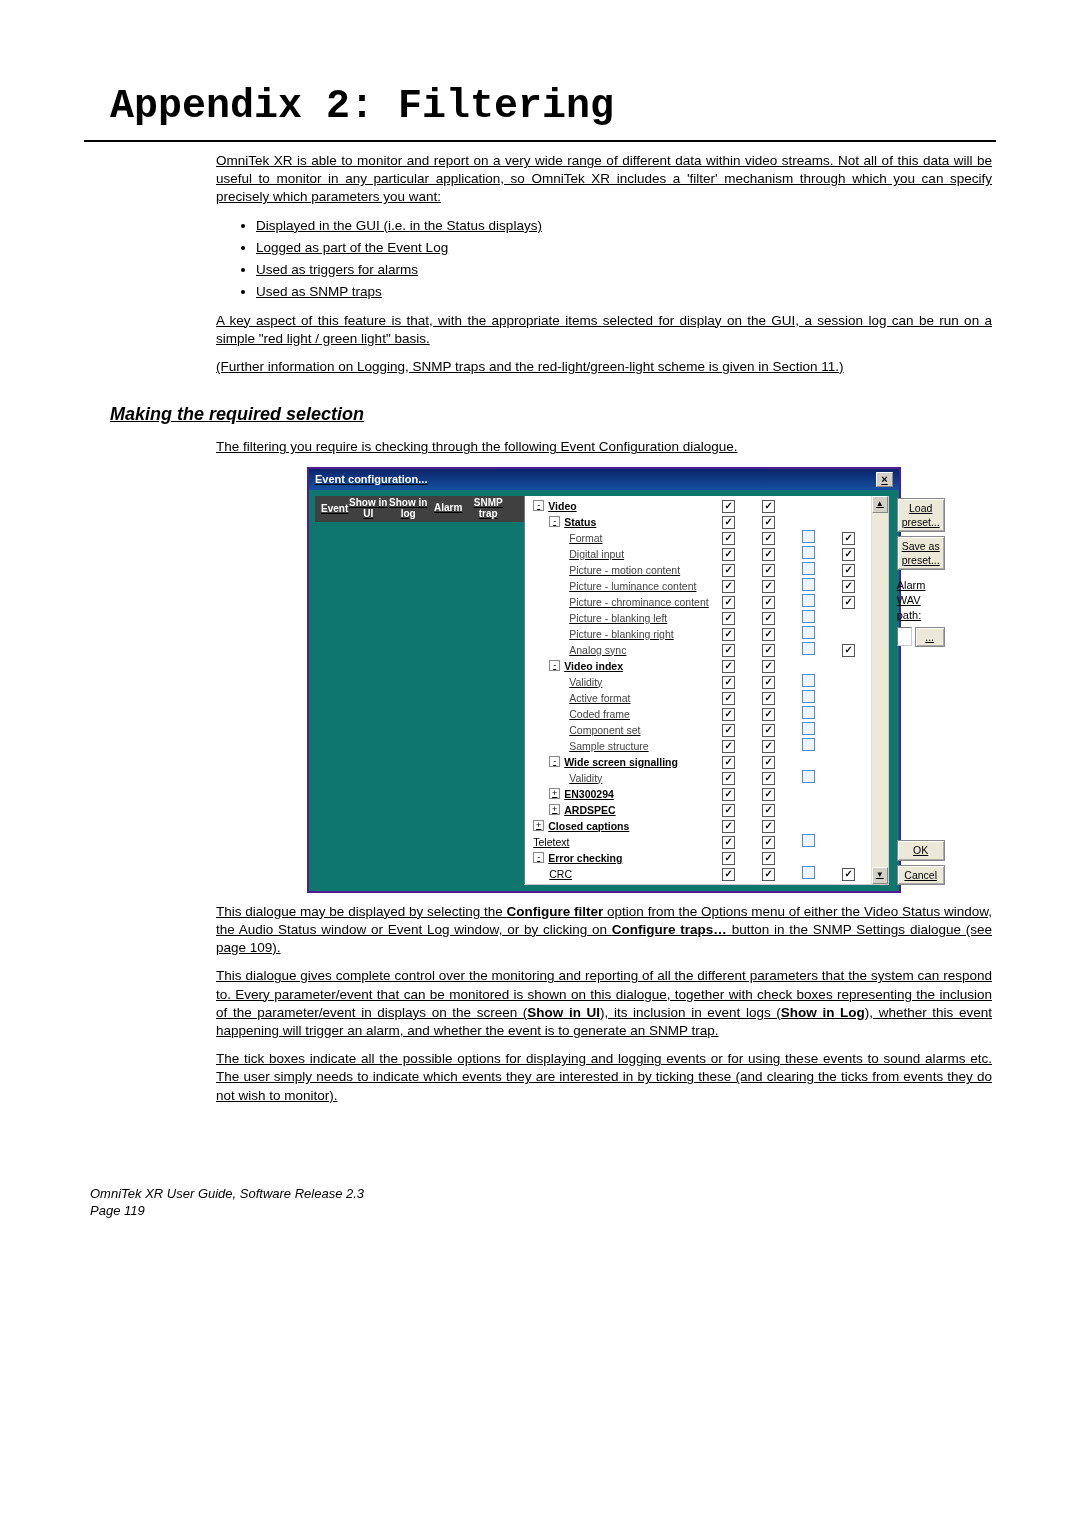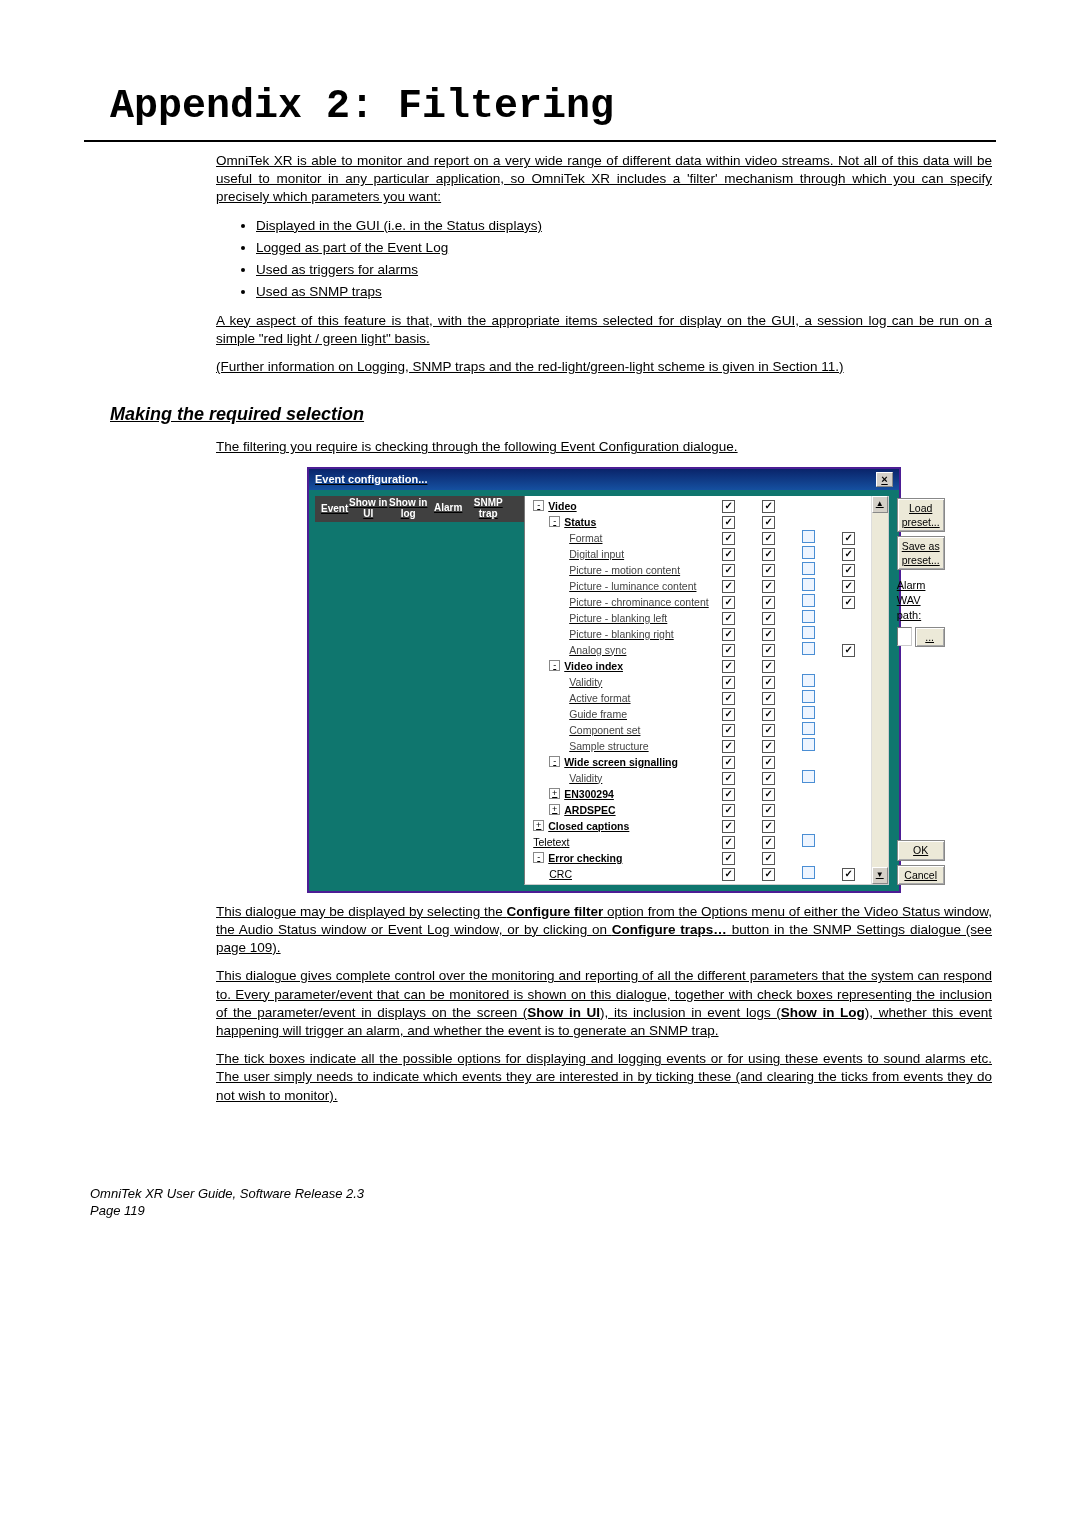--- a/index.html
+++ b/index.html
@@ -343,21 +343,21 @@
                 <div class="ev-cell indent3">
                   <span>Active format</span>
                 </div>
                 <div class="chk-cell"><span class="chk on"></span></div>
                 <div class="chk-cell"><span class="chk on"></span></div>
                 <div class="chk-cell"><span class="chk blue"></span></div>
                 <div class="chk-cell"></div>
               </div>
               <div class="row">
                 <div class="ev-cell indent3">
-                  <span>Guide frame</span>
+                  <span>Coded frame</span>
                 </div>
                 <div class="chk-cell"><span class="chk on"></span></div>
                 <div class="chk-cell"><span class="chk on"></span></div>
                 <div class="chk-cell"><span class="chk blue"></span></div>
                 <div class="chk-cell"></div>
               </div>
               <div class="row">
                 <div class="ev-cell indent3">
                   <span>Component set</span>
                 </div>

